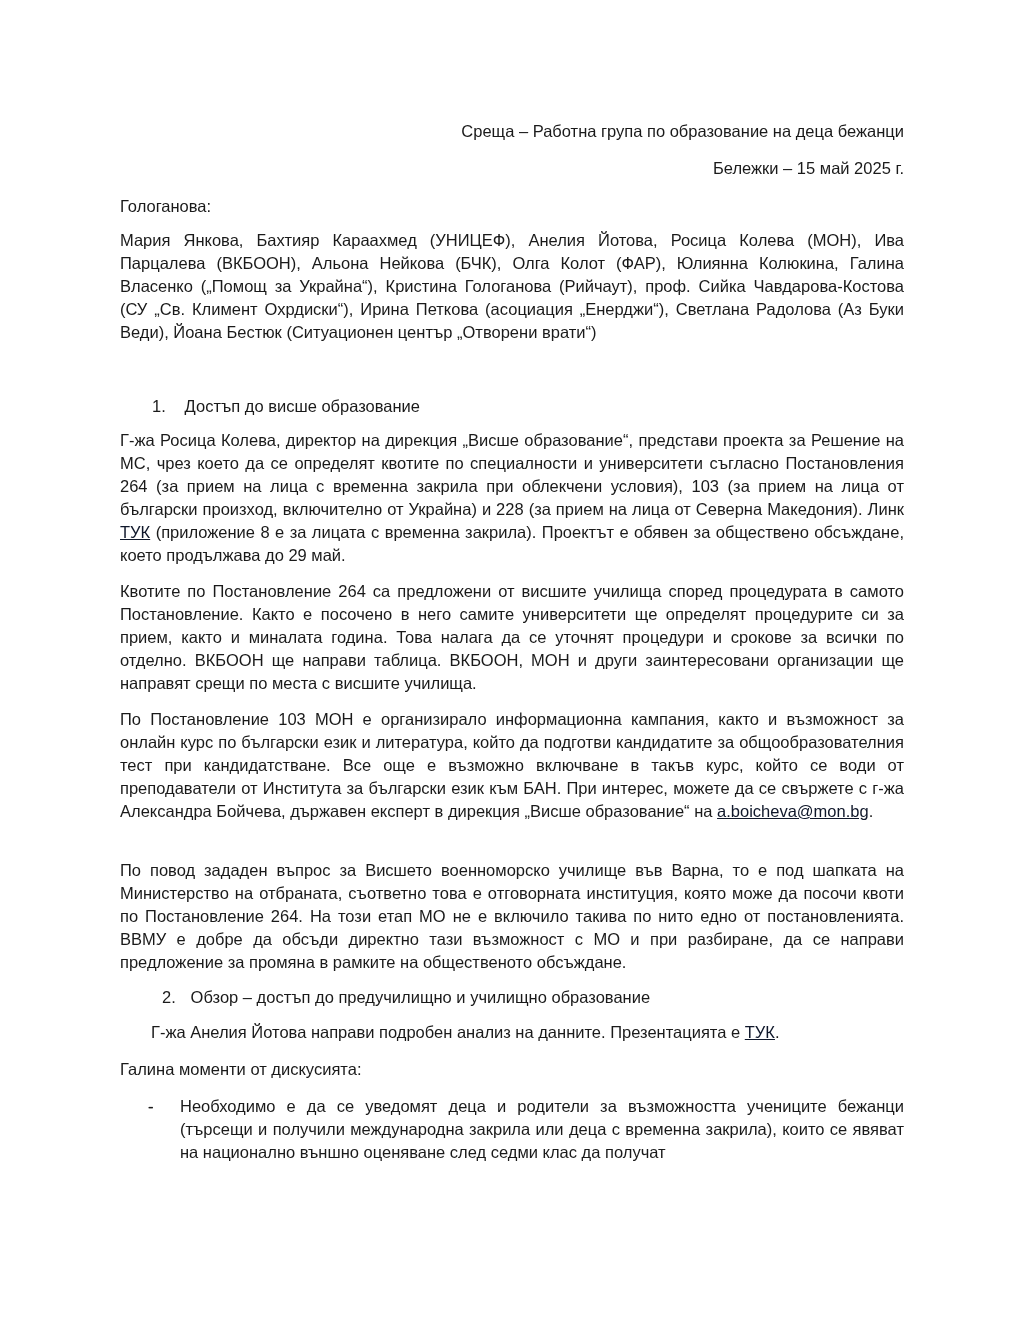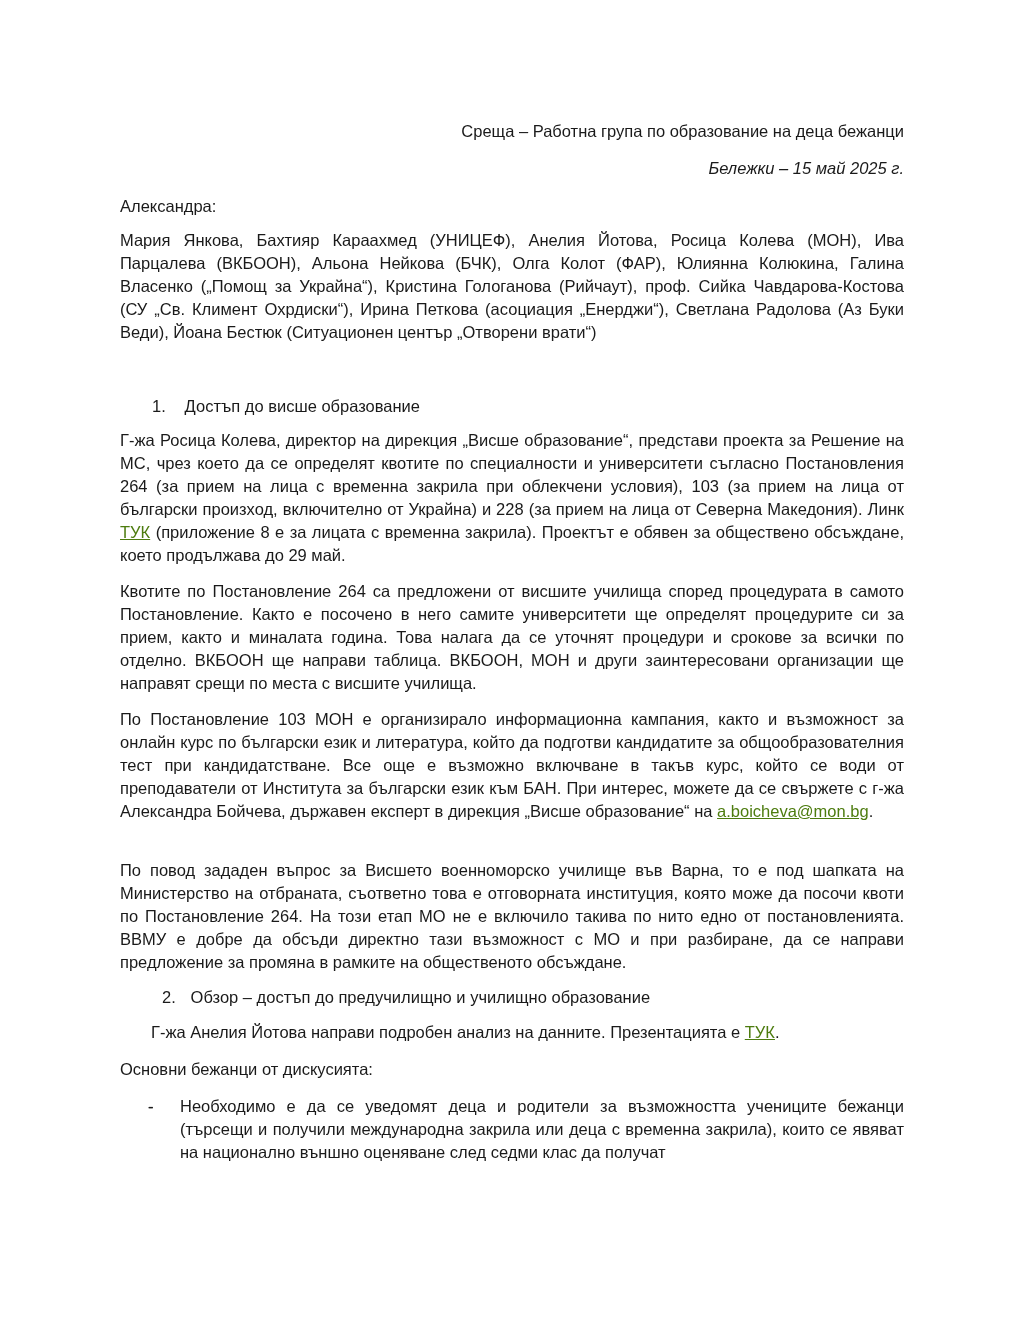--- a/index.html
+++ b/index.html
@@ -1,38 +1,38 @@
 <!DOCTYPE html>
 <html><head>
 <meta charset="utf-8">
 <style>
   html, body { margin:0; padding:0; background:#ffffff; }
   body { width:1024px; height:1325px; position:relative; overflow:hidden;
          font-family:"Liberation Sans", sans-serif; color:#1a1a1a; }
   .page { position:absolute; left:120px; top:0; width:784px; font-size:16.5px; line-height:23px; }
   .center { text-align:right; }
   .title { position:absolute; left:0; width:784px; top:120px; }
-  .subtitle { position:absolute; left:0; width:784px; top:157px;font-style:italic; }
+  .subtitle { position:absolute; left:0; width:784px; top:157px; }
   .present-label { position:absolute; left:0; top:195px; }
   .attendees { position:absolute; left:0; top:229px; width:784px; text-align:justify; }
   .heading { position:absolute; left:32px; }
   .heading .num { display:inline-block; width:28px; }
   .para { position:absolute; left:0; width:784px; text-align:justify; }
-  a.link { color:#4d7c0f; text-decoration:underline; }
+  a.link { color:#0f172a; text-decoration:underline; }
   .bullets { position:absolute; left:0; top:1095px; width:784px; }
   .bullet { position:relative; padding-left:60px; text-align:justify; }
   .bullet .dash { position:absolute; left:28px; top:0; }
 </style>
 </head>
 <body>
 
 <div class="page">
   <div class="title center">Среща – Работна група по образование на деца бежанци</div>
   <div class="subtitle center">Бележки – 15 май 2025 г.</div>
-  <div class="present-label">Александра:</div>
+  <div class="present-label">Гологанова:</div>
   <div class="attendees">Мария Янкова, Бахтияр Караахмед (УНИЦЕФ), Анелия Йотова, Росица Колева (МОН), Ива Парцалева (ВКБООН), Альона Нейкова (БЧК), Олга Колот (ФАР), Юлиянна Колюкина, Галина Власенко („Помощ за Украйна“), Кристина Гологанова (Рийчаут), проф. Сийка Чавдарова-Костова (СУ „Св. Климент Охрдиски“), Ирина Петкова (асоциация „Енерджи“), Светлана Радолова (Аз Буки Веди), Йоана Бестюк (Ситуационен център „Отворени врати“)</div>
 
   <div class="heading" style="top:395px;">
     <span class="num">1.</span>
     <span>Достъп до висше образование</span>
   </div>
 
   <div class="para" style="top:429px;">
     <span>Г-жа Росица Колева, директор на дирекция „Висше образование“, представи проекта за Решение на МС, чрез което да се определят квотите по специалности и университети съгласно Постановления 264 (за прием на лица с временна закрила при облекчени условия), 103 (за прием на лица от български произход, включително от Украйна) и 228 (за прием на лица от Северна Македония). Линк </span><a class="link" href="#">ТУК</a><span> (приложение 8 е за лицата с временна закрила). Проектът е обявен за обществено обсъждане, което продължава до 29 май.</span>
   </div>
@@ -47,21 +47,21 @@
 
   <div class="heading" style="top:986px;text-align:center;">
     <span class="num" style="width:34px;">2.</span>
     <span>Обзор – достъп до предучилищно и училищно образование</span>
   </div>
 
   <div class="para" style="top:1021px;margin-left:31px;">
     <span>Г-жа Анелия Йотова направи подробен анализ на данните. Презентацията е </span><a class="link" href="#">ТУК</a><span>.</span>
   </div>
 
-  <div class="para" style="top:1058px;">Основни бежанци от дискусията:</div>
+  <div class="para" style="top:1058px;">Галина моменти от дискусията:</div>
 
   <div class="bullets">
     <div class="bullet">
       <span class="dash">-</span>
     </div>
     <div class="bullet">
       <span class="dash">-</span>
       <span>Необходимо е да се уведомят деца и родители за възможността учениците бежанци (търсещи и получили международна закрила или деца с временна закрила), които се явяват на национално външно оценяване след седми клас да получат</span>
     </div>
   </div>

